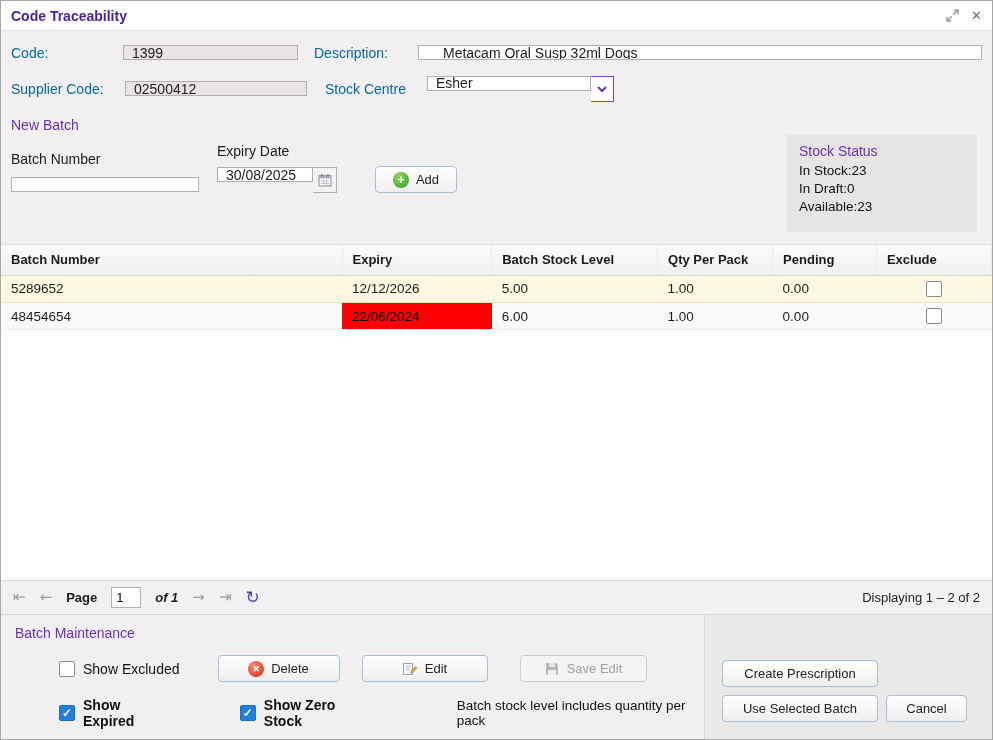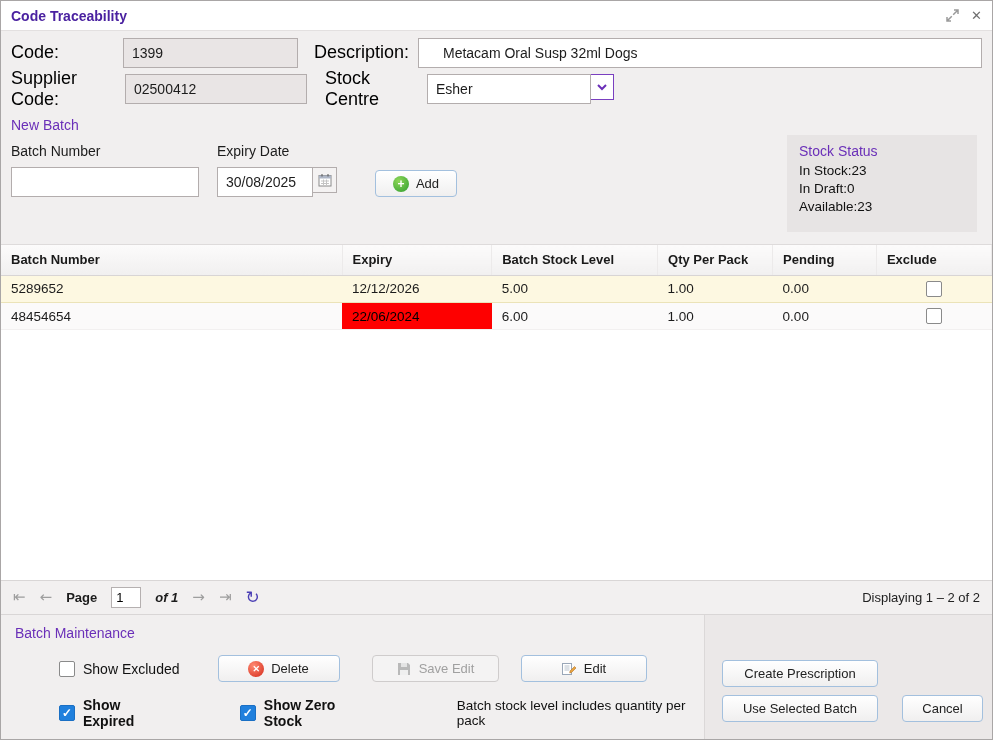--- a/index.html
+++ b/index.html
@@ -9,26 +9,26 @@
 
   
   .titlebar { flex:0 0 30px; background:#ffffff; display:flex; align-items:center; justify-content:space-between; padding:0 10px; border-bottom:1px solid #e3e0e0; }
   .title { color:#4a21a0; font-weight:bold; font-size:14px; }
   .tb-icons { display:flex; align-items:center; gap:12px; }
   .tb-icons .glyph { color:#6f6f6f; font-size:13px; cursor:pointer; line-height:1; }
 
   
   .header-area { flex:0 0 80px; padding:8px 10px 0 10px; }
   .form-row { display:flex; align-items:center; height:27px; margin-bottom:9px; }
-  .lbl { font-size:18px; color:#000000; }
+  .lbl { font-size:14px; color:#0369a1; }
   .lbl.code { width:112px; }
   .lbl.desc { width:104px; margin-left:16px; }
   .lbl.supp { width:114px; }
   .lbl.centre { width:102px; margin-left:18px; }
-  .txt { height:30px; border:1px solid #b3adad; font-family:"Liberation Sans",sans-serif; font-size:14px; padding:0 8px; color:#1c1c1c; }
+  .txt { height:15px; border:1px solid #b3adad; font-family:"Liberation Sans",sans-serif; font-size:14px; padding:0 8px; color:#1c1c1c; }
   .txt.gray { background:#e9e5e5; }
   .txt.white { background:#ffffff; }
   .code-input { width:175px; }
   .desc-input { flex:1;padding-left:24px; }
   .supp-input { width:182px; }
   .select-wrap { display:flex; align-items:stretch; }
   .centre-input { width:164px; }
   .dd-btn { width:23px; height:26px; background:#fff; border:1px solid #7a3fc0; border-left:none; display:flex; align-items:center; justify-content:center; cursor:pointer; }
 
   
@@ -86,21 +86,21 @@
   .cb-label { font-size:14px; color:#111; }
   .del-btn { width:122px; margin-left:38px; }
   .edit-btn { width:126px; margin-left:22px; }
   .save-btn { width:127px; margin-left:32px; }
   .icon-delete { width:16px; height:16px; border-radius:50%; background:radial-gradient(circle at 35% 30%, #ff8a72, #d42a1a); color:#fff; font-size:9px; line-height:16px; text-align:center; font-weight:bold; flex:0 0 16px; }
   .icon-delete::before { content:"✕"; }
   .zero-group { margin-left:26px; }
   .note { font-size:13.5px; color:#111; margin-left:86px; }
   .right-panel { position:absolute; top:0; right:0; bottom:0; width:288px; background:#ebe8e8; border-left:1px solid #dbd8d8; padding:45px 0 0 17px; }
   .rp-btn { width:156px; }
-  .rp-row { display:flex; gap:24px; margin-top:8px; }
+  .rp-row { display:flex; gap:8px; margin-top:8px; }
   .cancel-btn { width:81px; padding:0 8px; }
   svg { display:block; }
 </style>
 </head>
 <body>
 
 <div class="window">
 
   <div class="titlebar">
     <span class="title">Code Traceability</span>
@@ -225,38 +225,38 @@
       <div class="section-h">Batch Maintenance</div>
       <div class="m-row buttons">
         <span class="cb-group">
           <span class="cb"></span>
           <span class="cb-label">Show Excluded</span>
         </span>
         <button class="btn del-btn">
           <span class="icon-delete"></span>
           <span>Delete</span>
         </button>
-        <button class="btn disabled save-btn">
-          <svg width="16" height="16" viewBox="0 0 16 16">
-            <path d="M2 2 h10 l2 2 v10 h-12 z" fill="#b9b9b9"></path>
-            <rect x="5" y="2" width="6" height="4" fill="#e4e4e4"></rect>
-            <rect x="4" y="9" width="8" height="5" fill="#efefef"></rect>
-          </svg>
-          <span>Save Edit</span>
-        </button>
         <button class="btn edit-btn">
           <svg width="16" height="16" viewBox="0 0 16 16">
             <rect x="1.5" y="2.5" width="9" height="11" fill="#ffffff" stroke="#9aa7b8"></rect>
             <line x1="3.5" y1="5" x2="8.5" y2="5" stroke="#b9c2cc"></line>
             <line x1="3.5" y1="7" x2="8.5" y2="7" stroke="#b9c2cc"></line>
             <line x1="3.5" y1="9" x2="8.5" y2="9" stroke="#b9c2cc"></line>
             <path d="M9 10 L13.5 5.5 L15 7 L10.5 11.5 L8.8 12 Z" fill="#e8a33d" stroke="#b5762a" stroke-width="0.6"></path>
           </svg>
           <span>Edit</span>
         </button>
+        <button class="btn disabled save-btn">
+          <svg width="16" height="16" viewBox="0 0 16 16">
+            <path d="M2 2 h10 l2 2 v10 h-12 z" fill="#b9b9b9"></path>
+            <rect x="5" y="2" width="6" height="4" fill="#e4e4e4"></rect>
+            <rect x="4" y="9" width="8" height="5" fill="#efefef"></rect>
+          </svg>
+          <span>Save Edit</span>
+        </button>
       </div>
       <div class="m-row bottom">
         <span class="cb-group">
           <span class="cb checked"></span>
           <span class="cb-label" style="font-weight:bold;">Show Expired</span>
         </span>
         <span class="cb-group zero-group">
           <span class="cb checked"></span>
           <span class="cb-label" style="font-weight:bold;">Show Zero Stock</span>
         </span>

